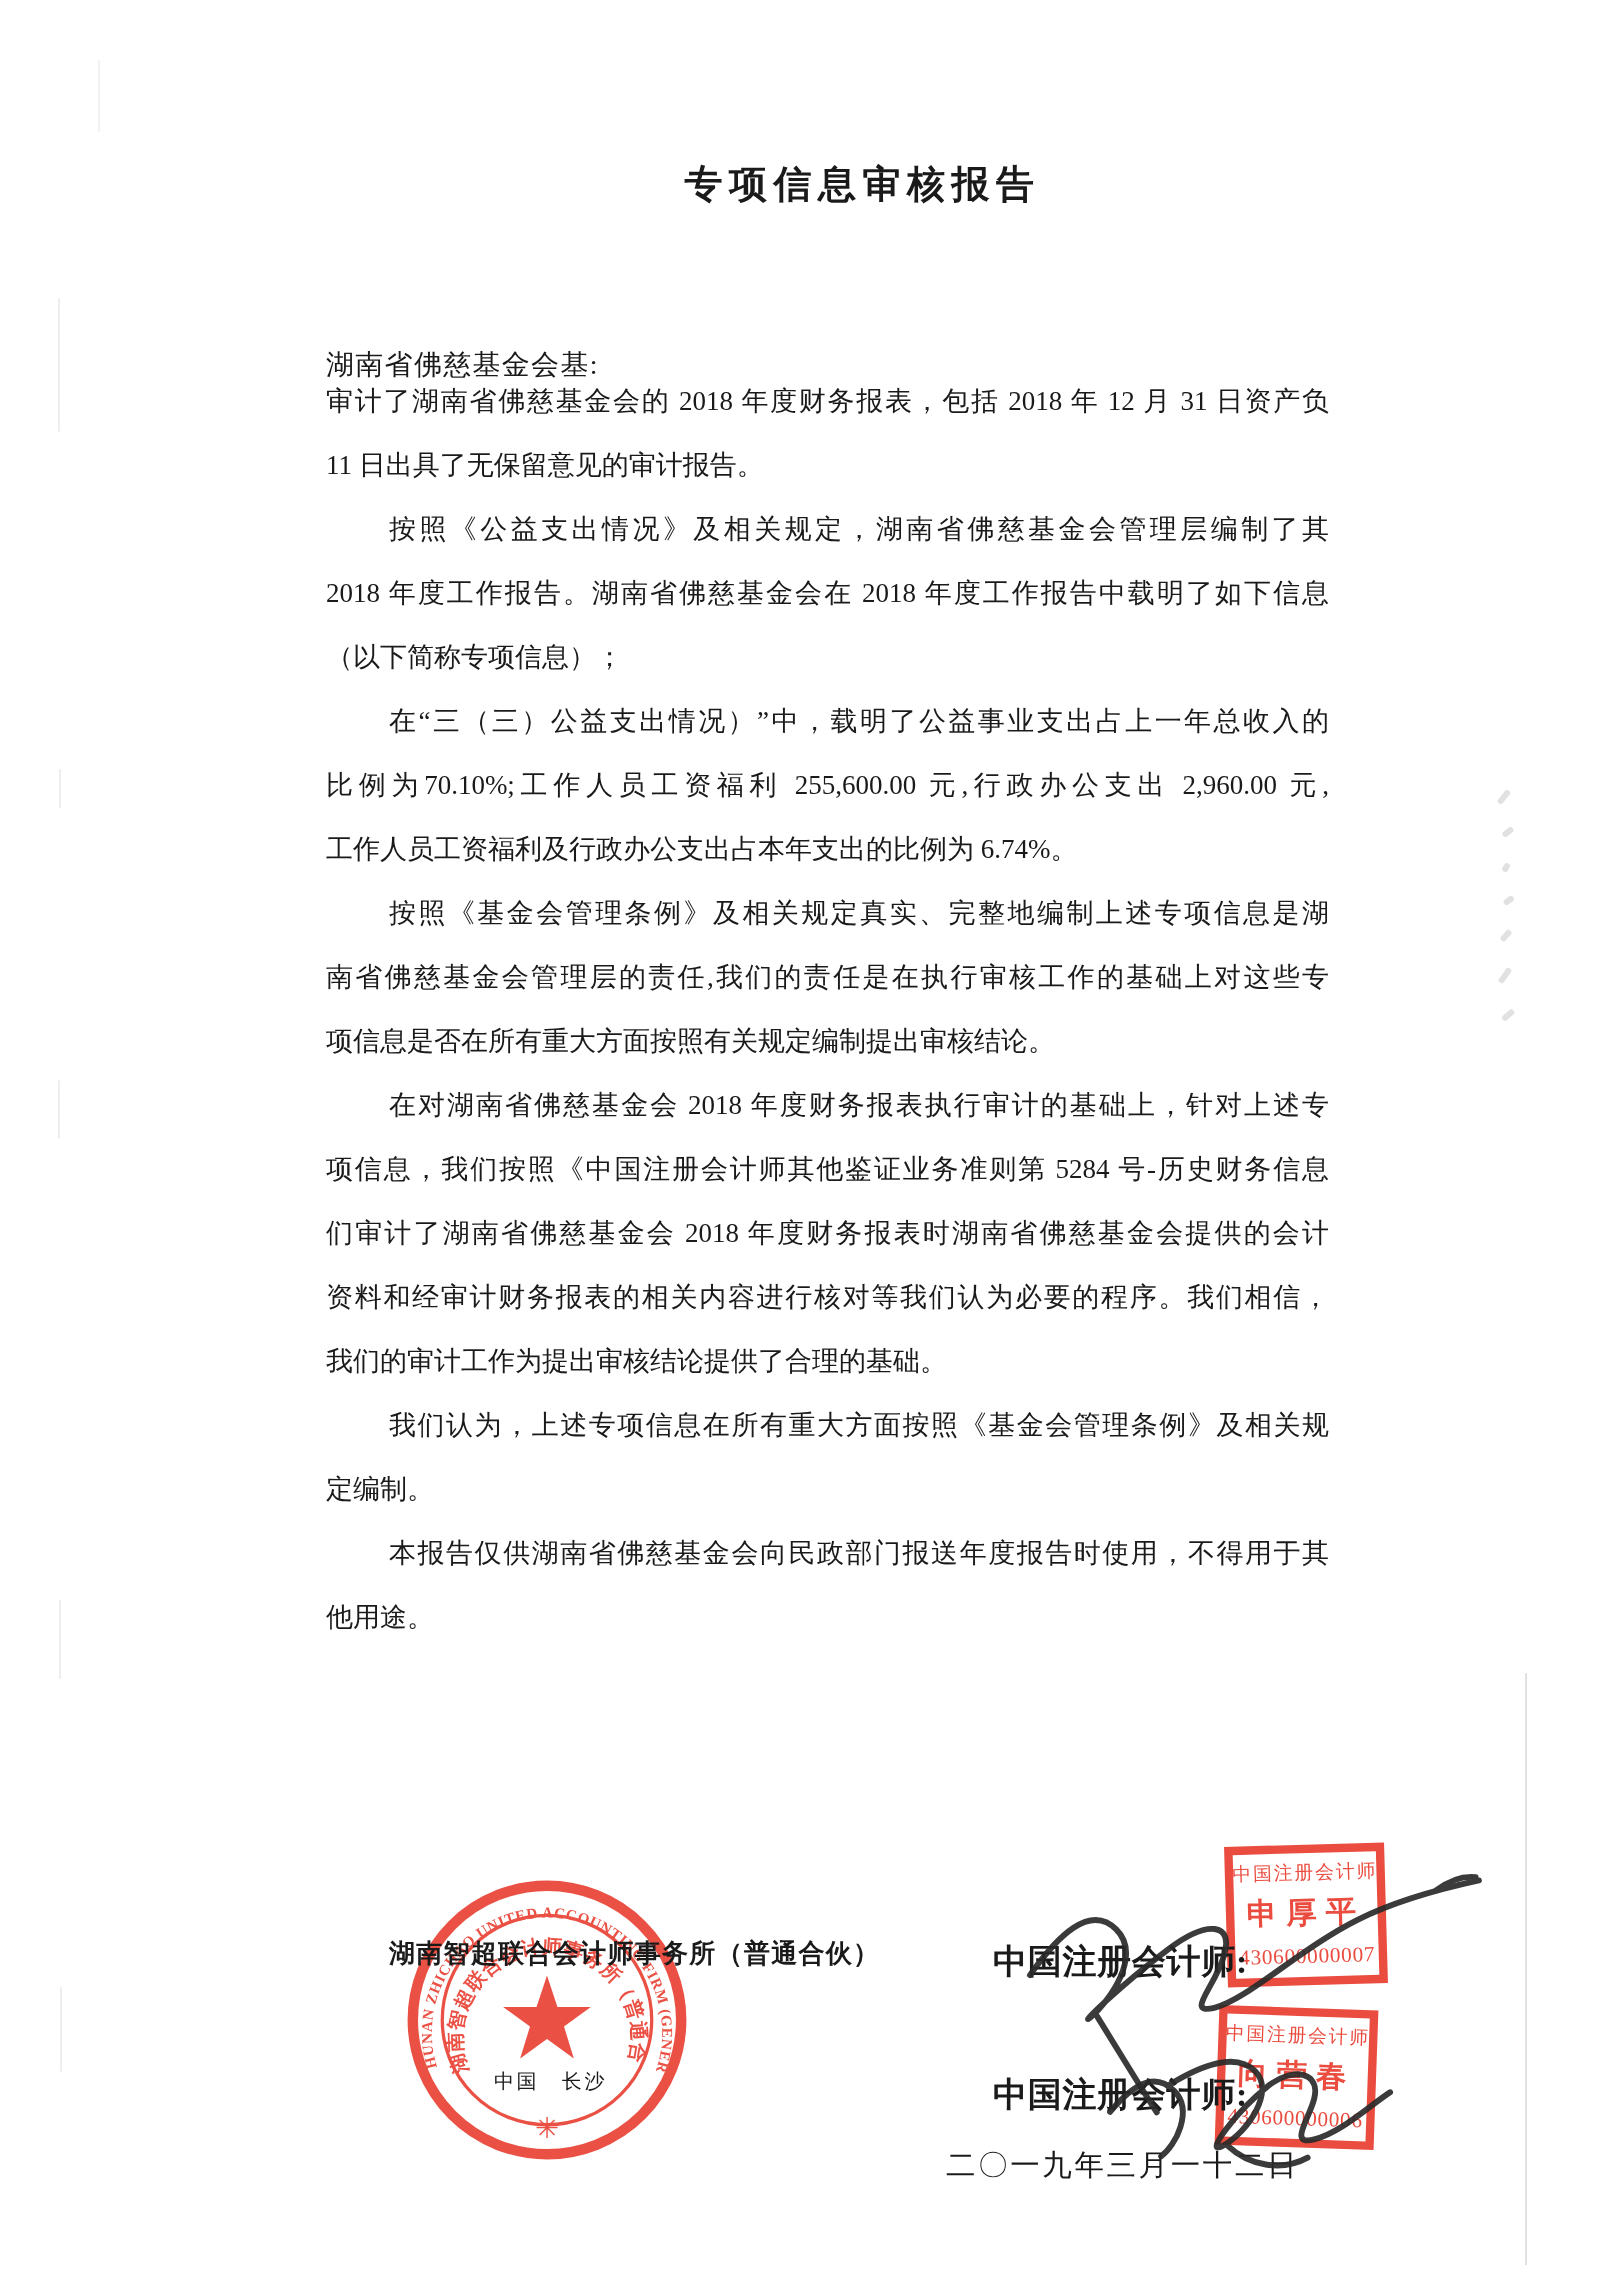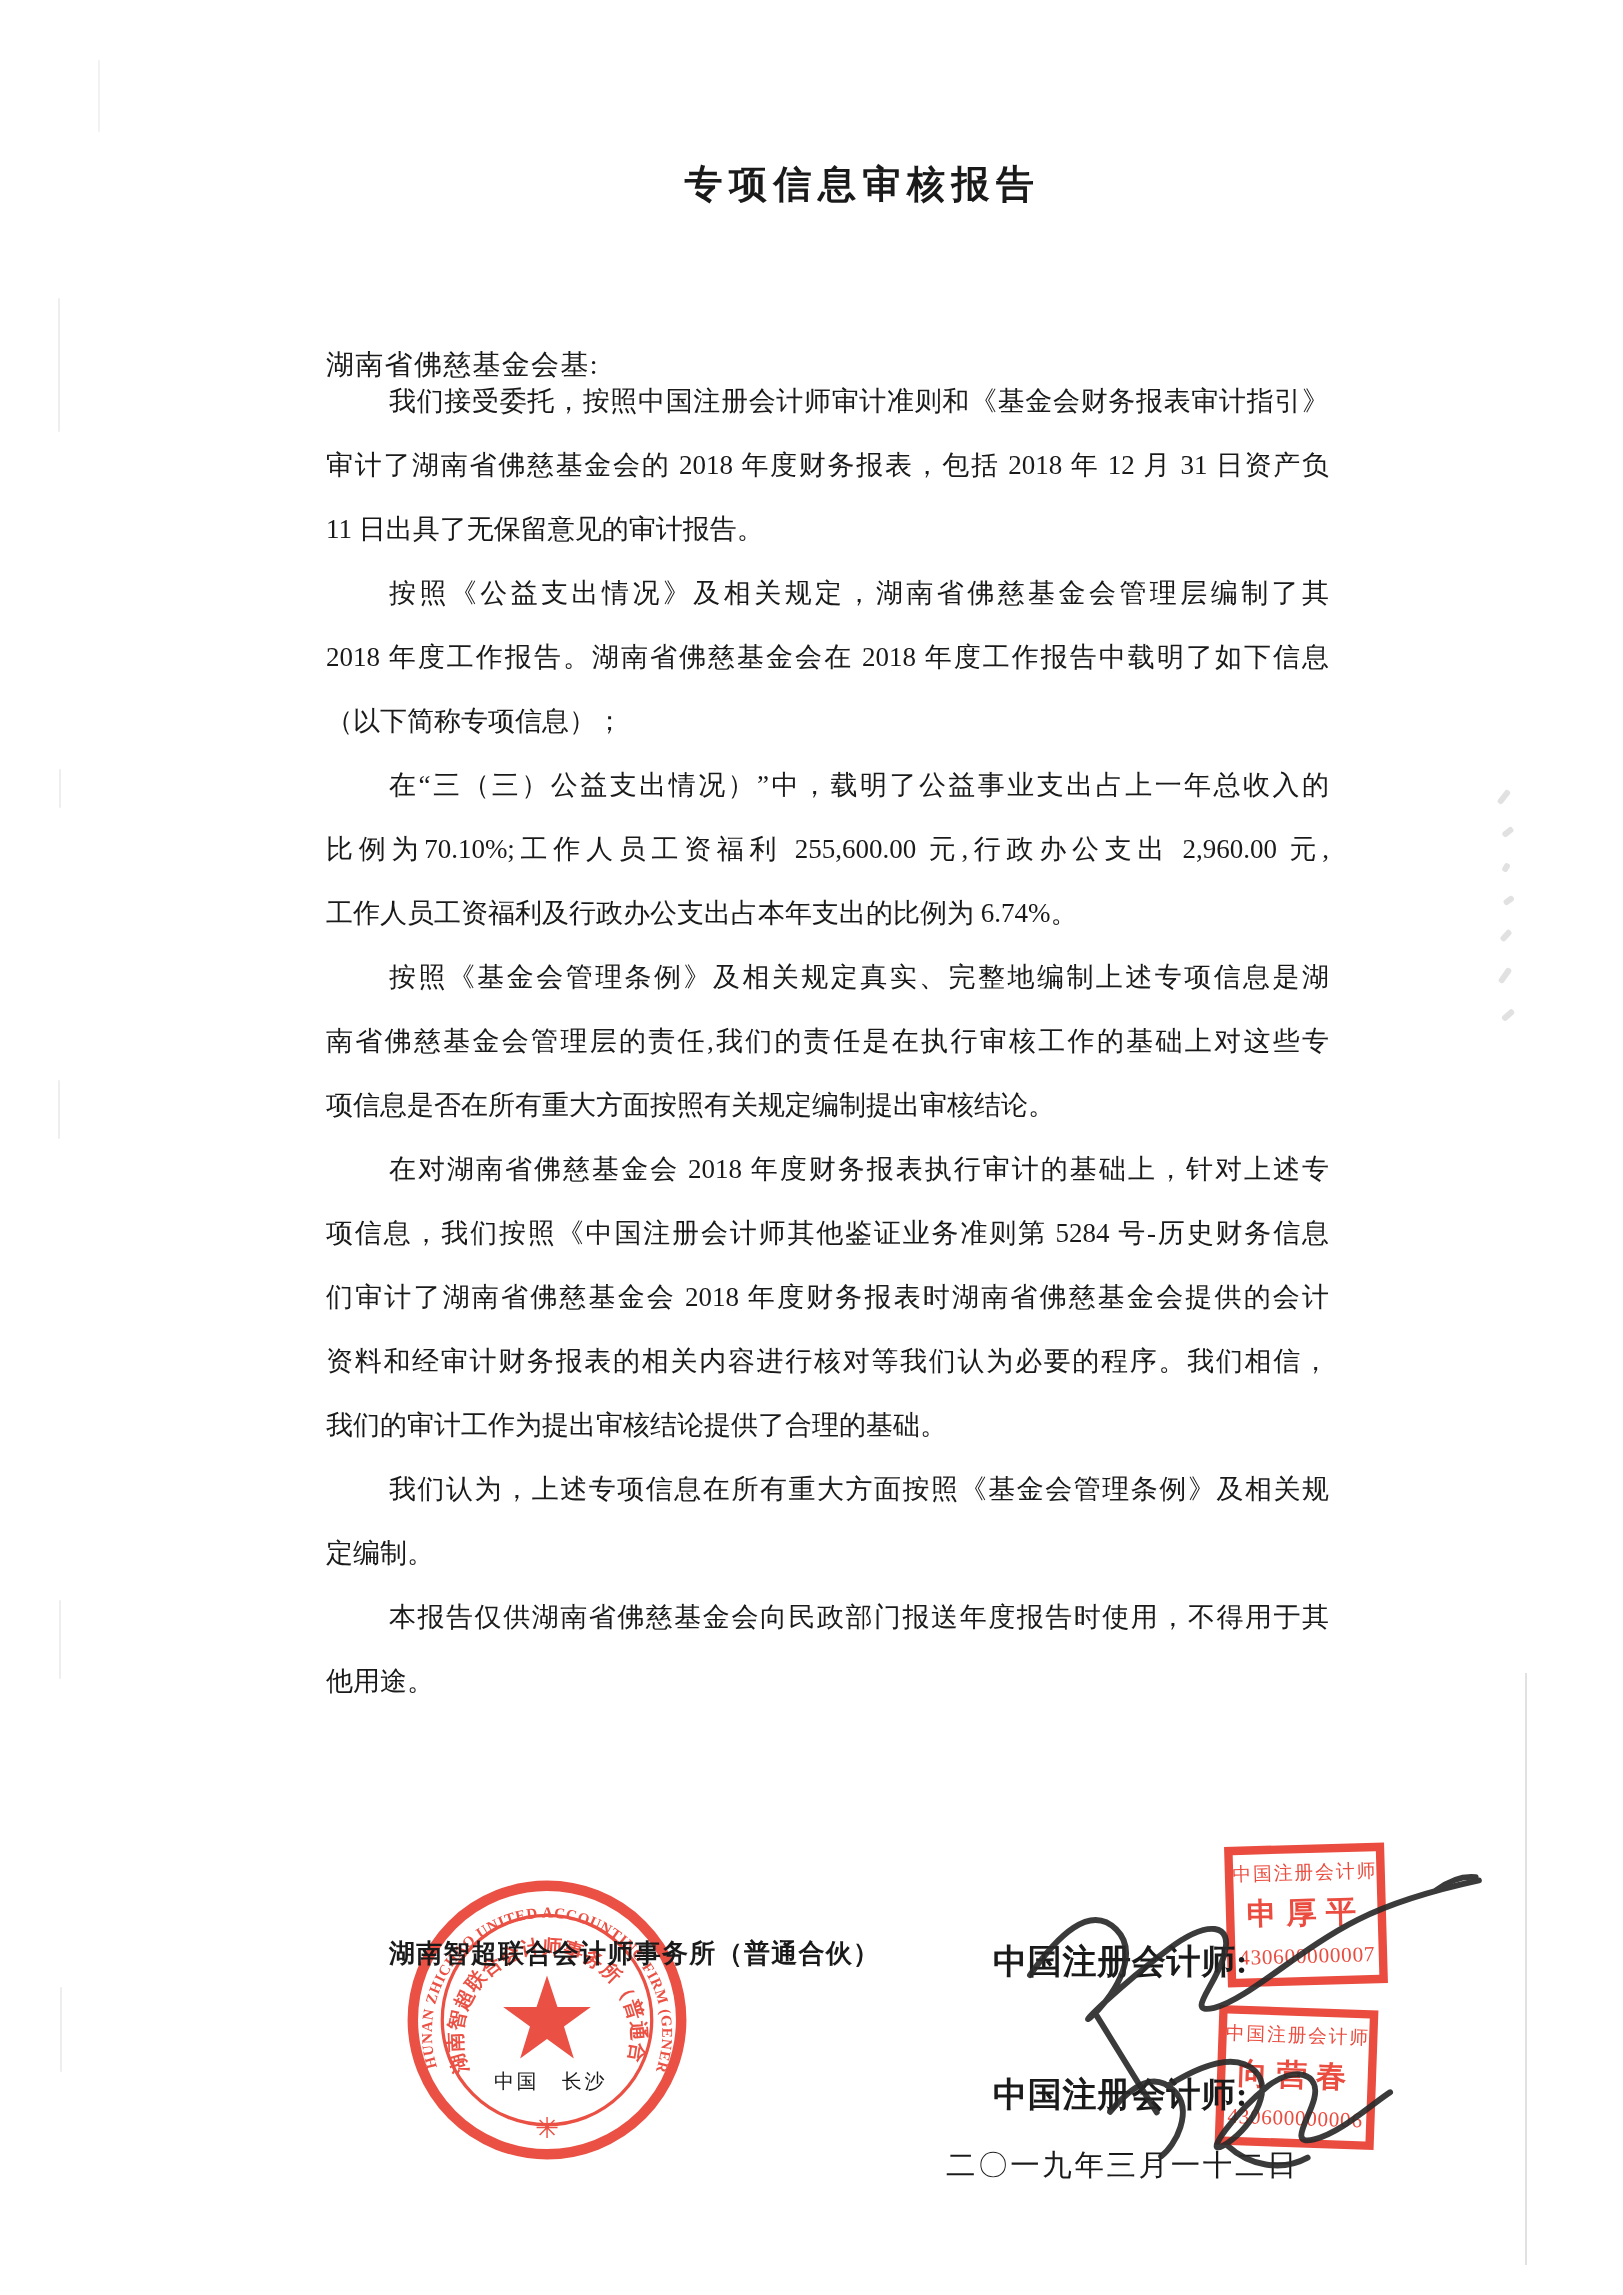--- a/index.html
+++ b/index.html
@@ -64,21 +64,20 @@
   <div class="smudge" style="left:1506px;top:895px;transform:rotate(55deg);height:10.5px;"></div>
   <div class="smudge" style="left:1503px;top:929px;transform:rotate(42deg);height:13px;"></div>
   <div class="smudge" style="left:1502px;top:967px;transform:rotate(35deg);height:17px;"></div>
   <div class="smudge" style="left:1505px;top:1008px;transform:rotate(48deg);height:14.4px;"></div>
 
   <div class="title">专项信息审核报告</div>
 
   <div class="addressee">湖南省佛慈基金会基:</div>
 
   <div class="bodytext">
-    <div class="bl j in">我们接受委托，按照中国注册会计师审计准则和《基金会财务报表审计指引》</div>
     <div class="bl j">审计了湖南省佛慈基金会的 2018 年度财务报表，包括 2018 年 12 月 31 日资产负</div>
     <div class="bl end">11 日出具了无保留意见的审计报告。</div>
     <div class="bl j in">按照《公益支出情况》及相关规定，湖南省佛慈基金会管理层编制了其</div>
     <div class="bl j">2018 年度工作报告。湖南省佛慈基金会在 2018 年度工作报告中载明了如下信息</div>
     <div class="bl end">（以下简称专项信息）；</div>
     <div class="bl j in">在“三（三）公益支出情况）”中，载明了公益事业支出占上一年总收入的</div>
     <div class="bl j">比例为70.10%;工作人员工资福利 255,600.00 元,行政办公支出 2,960.00 元,</div>
     <div class="bl end">工作人员工资福利及行政办公支出占本年支出的比例为 6.74%。</div>
     <div class="bl j in">按照《基金会管理条例》及相关规定真实、完整地编制上述专项信息是湖</div>
     <div class="bl j">南省佛慈基金会管理层的责任,我们的责任是在执行审核工作的基础上对这些专</div>

